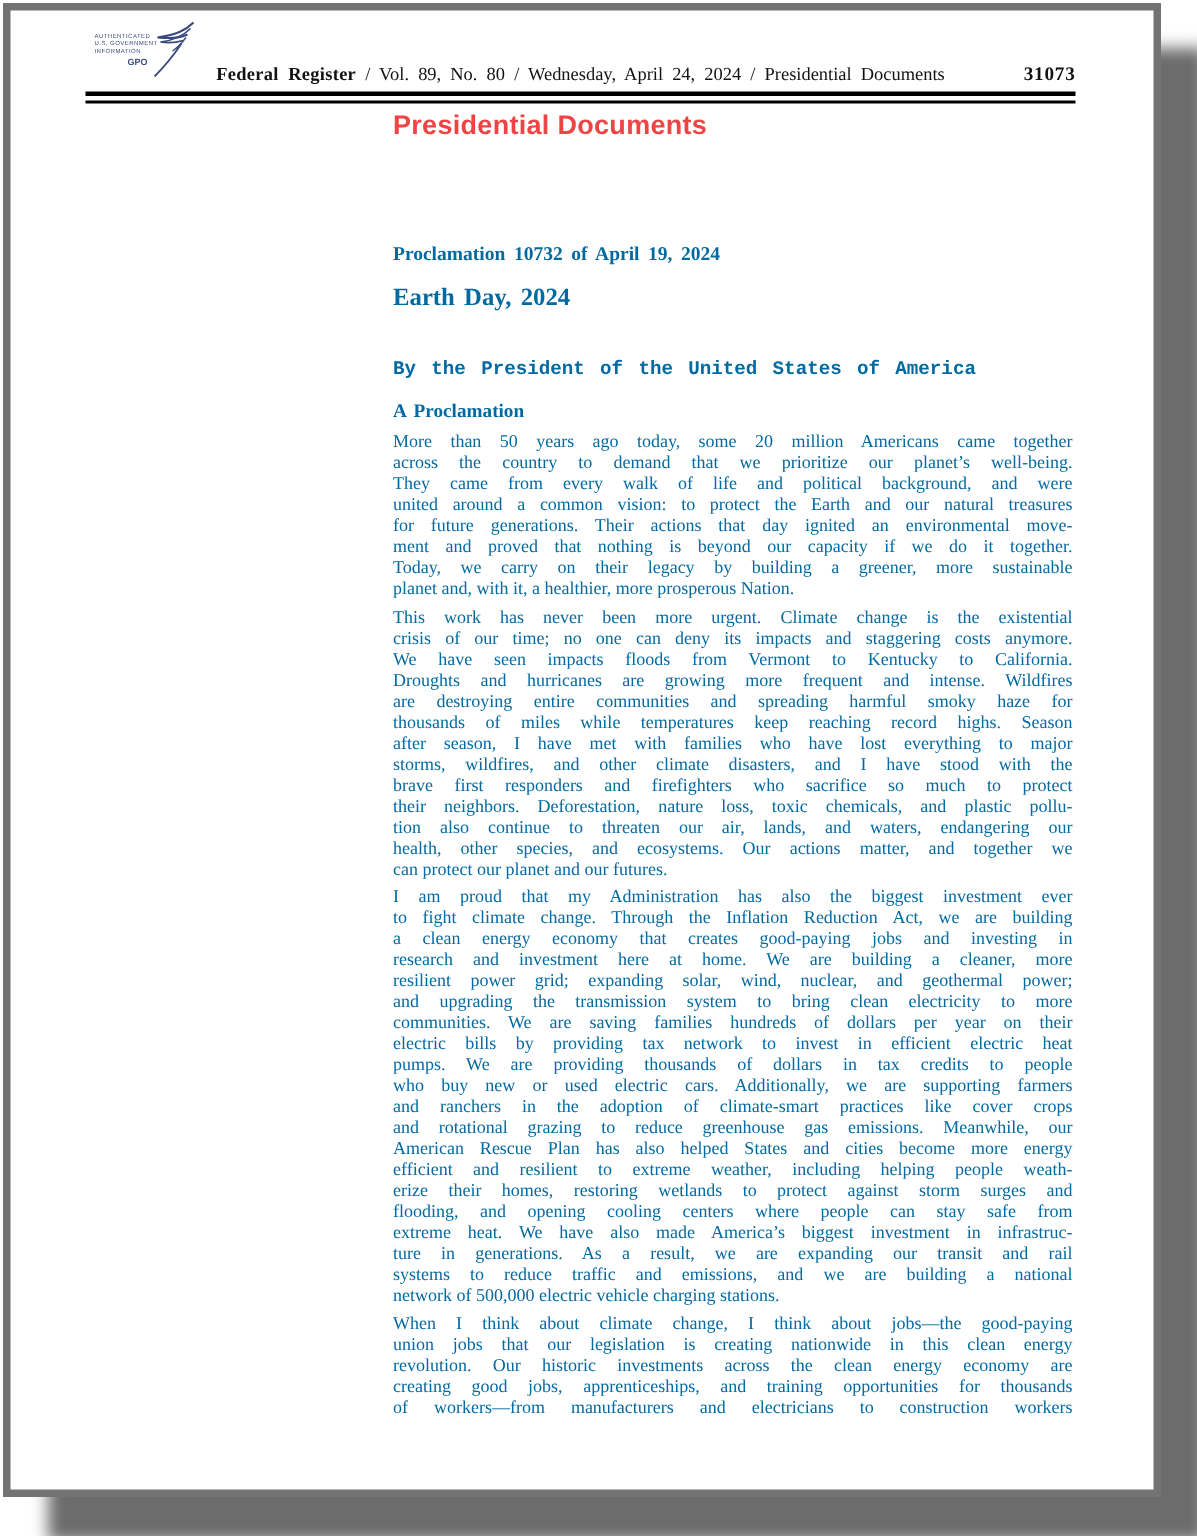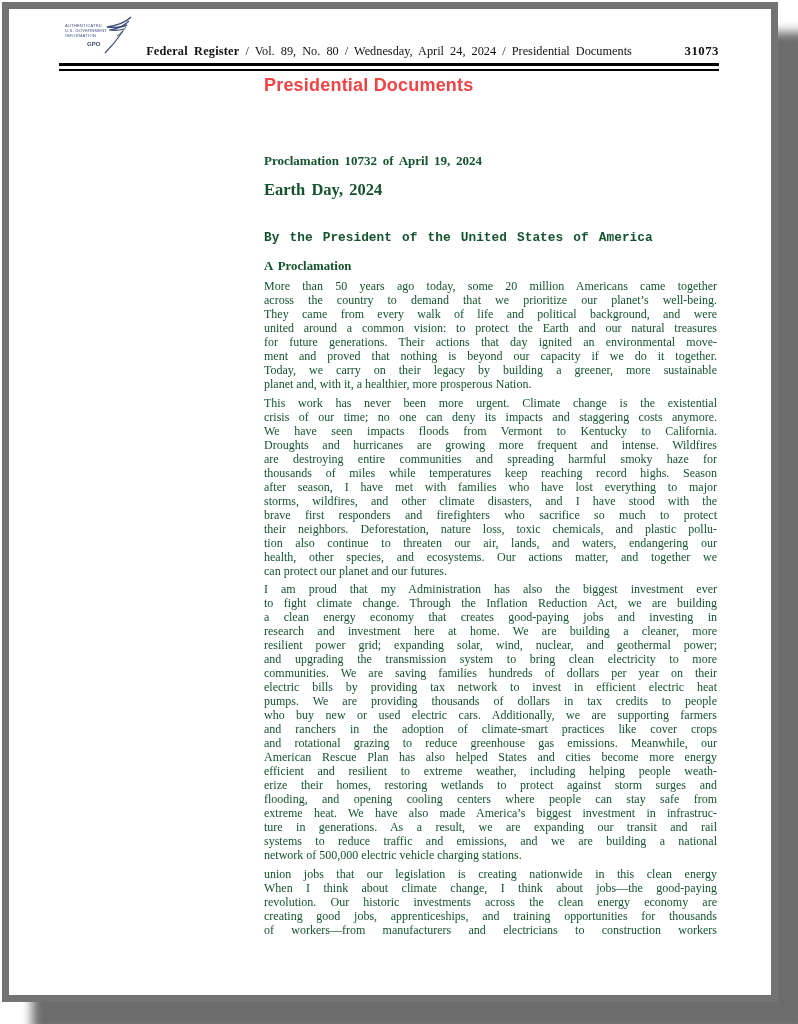--- a/index.html
+++ b/index.html
@@ -11,21 +11,21 @@
     background: #ffffff;
     font-family: "Liberation Serif", serif;
   }
   .page {
     position: absolute;
     left: 2px;
     top: 2px;
     width: 762px;
     height: 986px;
     background: #ffffff;
-    border: 7px solid #737373;
+    border: 5px solid #737373;
     box-shadow: 30px 30px 10px #6c6c6c;
   }
   
   .gpo-logo { position: absolute; left: 48px; top: 6px; width: 80px; height: 44px; color: #3a4a7d; }
   .gpo-text {
     position: absolute; left: 8px; top: 8px;
     font-family: "Liberation Sans", sans-serif;
     font-size: 4px; line-height: 5px; letter-spacing: 0.3px;
     color: #3a4a7d; white-space: nowrap;
   }
@@ -47,21 +47,21 @@
     font-weight: bold; font-size: 12.8px; letter-spacing: 0.5px;
   }
   .rule-thick { position: absolute; left: 50px; top: 54px; width: 660px; height: 3px; background: #000; }
   .rule-thin  { position: absolute; left: 50px; top: 60px; width: 660px; height: 1.5px; background: #000; }
   .section-heading {
     position: absolute; left: 255px; top: 66px; margin: 0;
     font-family: "Liberation Sans", sans-serif;
     font-size: 18px; font-weight: bold; letter-spacing: 0.2px; color: #ef4444;
   }
   
-  .doc-col { position: absolute; left: 255px; top: 144px; width: 453px; color: #14532d; }
+  .doc-col { position: absolute; left: 255px; top: 154px; width: 453px; color: #0369a1; }
   .proc-line { font-size: 13px; font-weight: bold; word-spacing: 2.5px; }
   .doc-title { font-size: 16.5px; font-weight: bold; word-spacing: 2px; margin-top: 11px; }
   .byline    { font-size: 12.8px; font-weight: bold; word-spacing: 2.5px; margin-top: 30px; font-family: Liberation Mono, monospace; }
   .subhead   { font-size: 12.8px; font-weight: bold; word-spacing: 2px; margin-top: 14px; }
   .body-paras { margin-top: 5px; }
   .para { margin: 0 0 4.5px 0; font-size: 12px; line-height: 14px; }
   .para .line { text-align: justify; text-align-last: justify; }
   .para .line.lastline { text-align-last: auto; }
 </style>
 </head>
@@ -142,22 +142,22 @@
             <div class="line">American Rescue Plan has also helped States and cities become more energy</div>
             <div class="line">efficient and resilient to extreme weather, including helping people weath-</div>
             <div class="line">erize their homes, restoring wetlands to protect against storm surges and</div>
             <div class="line">flooding, and opening cooling centers where people can stay safe from</div>
             <div class="line">extreme heat. We have also made America’s biggest investment in infrastruc-</div>
             <div class="line">ture in generations. As a result, we are expanding our transit and rail</div>
             <div class="line">systems to reduce traffic and emissions, and we are building a national</div>
             <div class="line lastline">network of 500,000 electric vehicle charging stations.</div>
           </div>
           <div class="para">
+            <div class="line">When I think about climate change, I think about jobs—the good-paying</div>
             <div class="line">union jobs that our legislation is creating nationwide in this clean energy</div>
-            <div class="line">When I think about climate change, I think about jobs—the good-paying</div>
             <div class="line">revolution. Our historic investments across the clean energy economy are</div>
             <div class="line">creating good jobs, apprenticeships, and training opportunities for thousands</div>
             <div class="line">of workers—from manufacturers and electricians to construction workers</div>
           </div>
         </div>
     </div>
 
   </div>
 </div>
 

